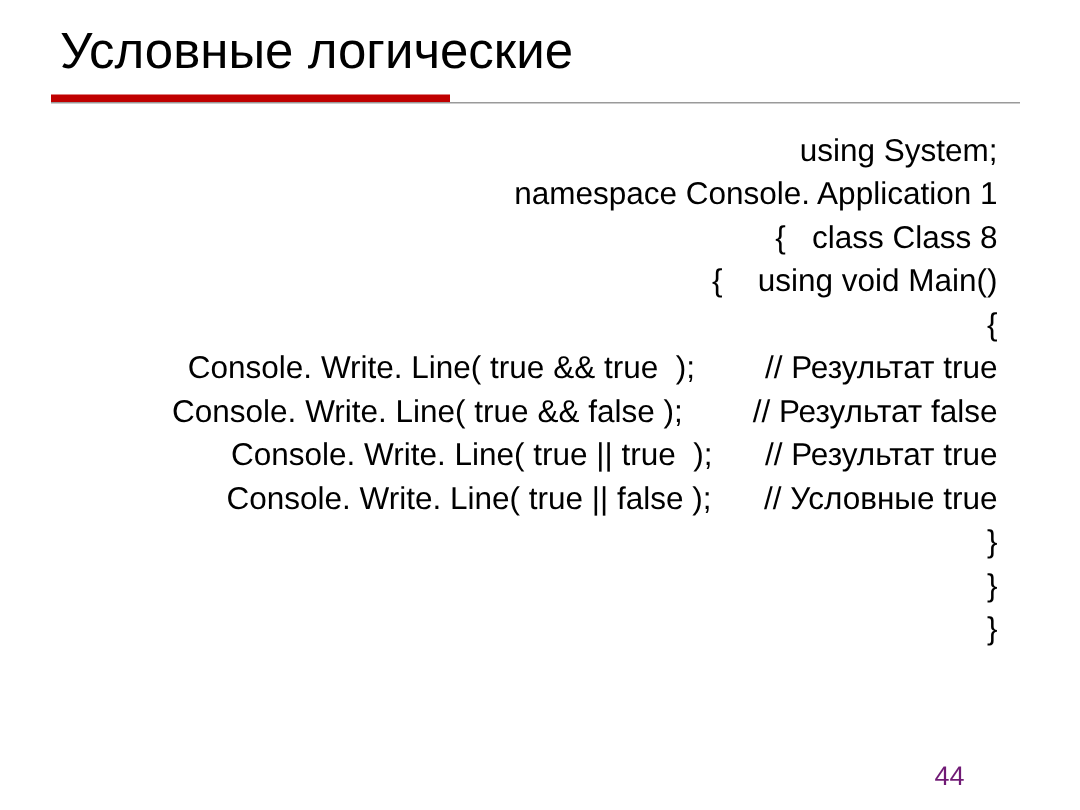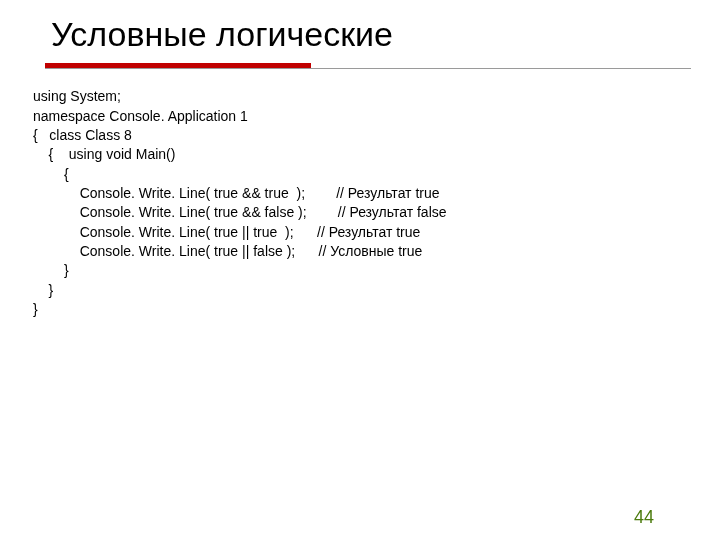--- a/index.html
+++ b/index.html
@@ -10,21 +10,20 @@
     background: #fff;
     font-family: Verdana, Geneva, sans-serif;
     color: #000;
     overflow: hidden;
   }
   .slide {
     position: relative;
     width: 665px;
     height: 540px;
     box-sizing: border-box;
-    margin-left: 11px;
   }
   .title-block {
     padding: 14px 0 0 40px;
   }
   .title {
     font-size: 34px;
     line-height: 1.22;
     color: #000;
     font-weight: 400;
   }
@@ -46,32 +45,33 @@
   .rule .grey {
     position: absolute;
     left: 0;
     top: 5px;
     width: 646px;
     height: 1px;
     background: #9a9a9a;
   }
   .body {
     padding: 24px 0 0 22px;
-    font-size: 14px;
+    font-size: 21px;
     line-height: 1.38;
+    text-align: right;
   }
   .body .row {
     white-space: pre;
   }
   .page-number {
     position: absolute;
     right: 22px;
     bottom: 12px;
     font-size: 18px;
-    color: #4d7c0f;
+    color: #701a75;
   }
 </style>
 </head>
 <body>
 
 <div class="slide">
 
   <div class="title-block">
     <div class="title">Условные логические</div>
   </div>

